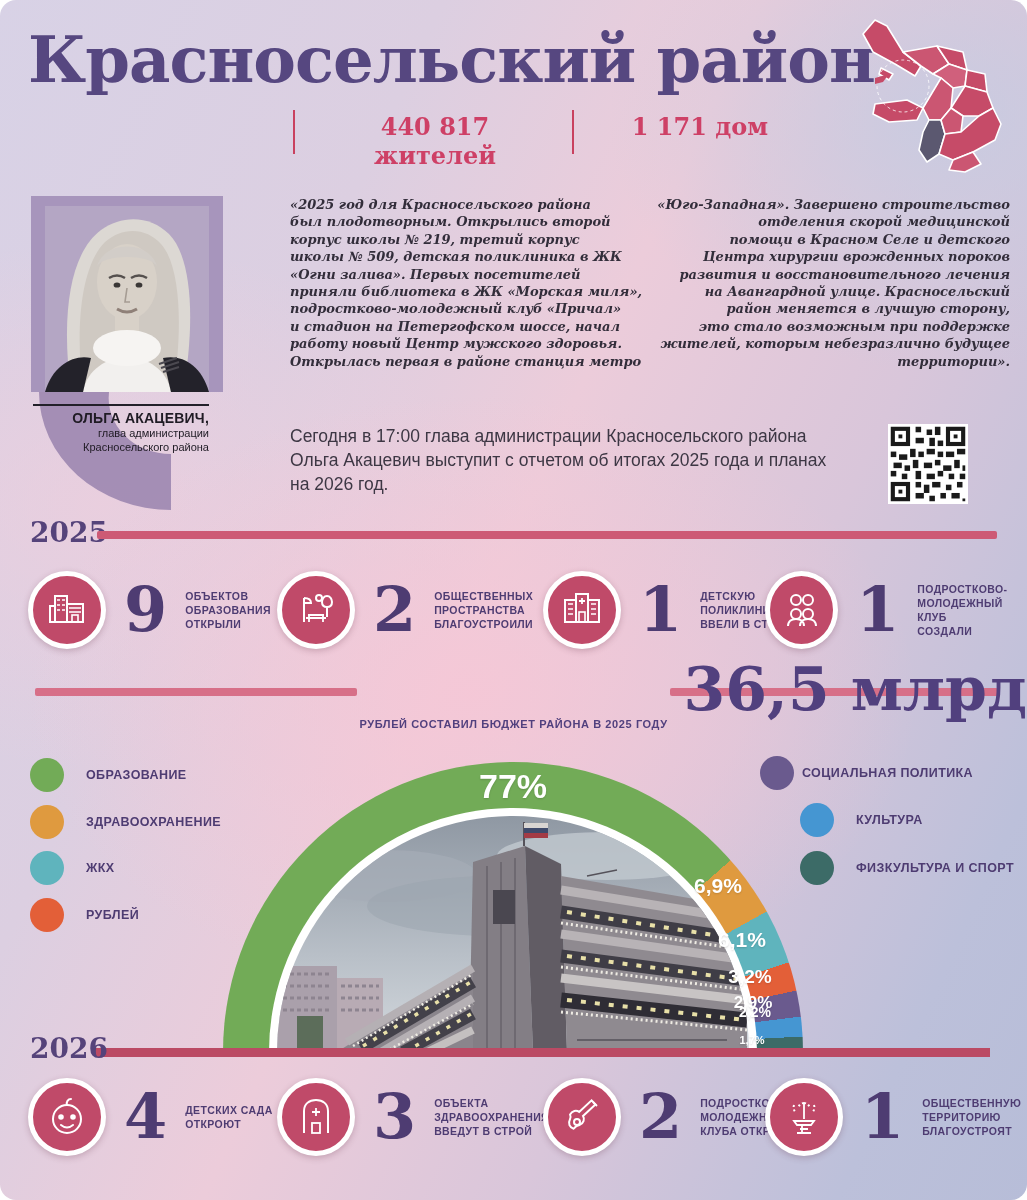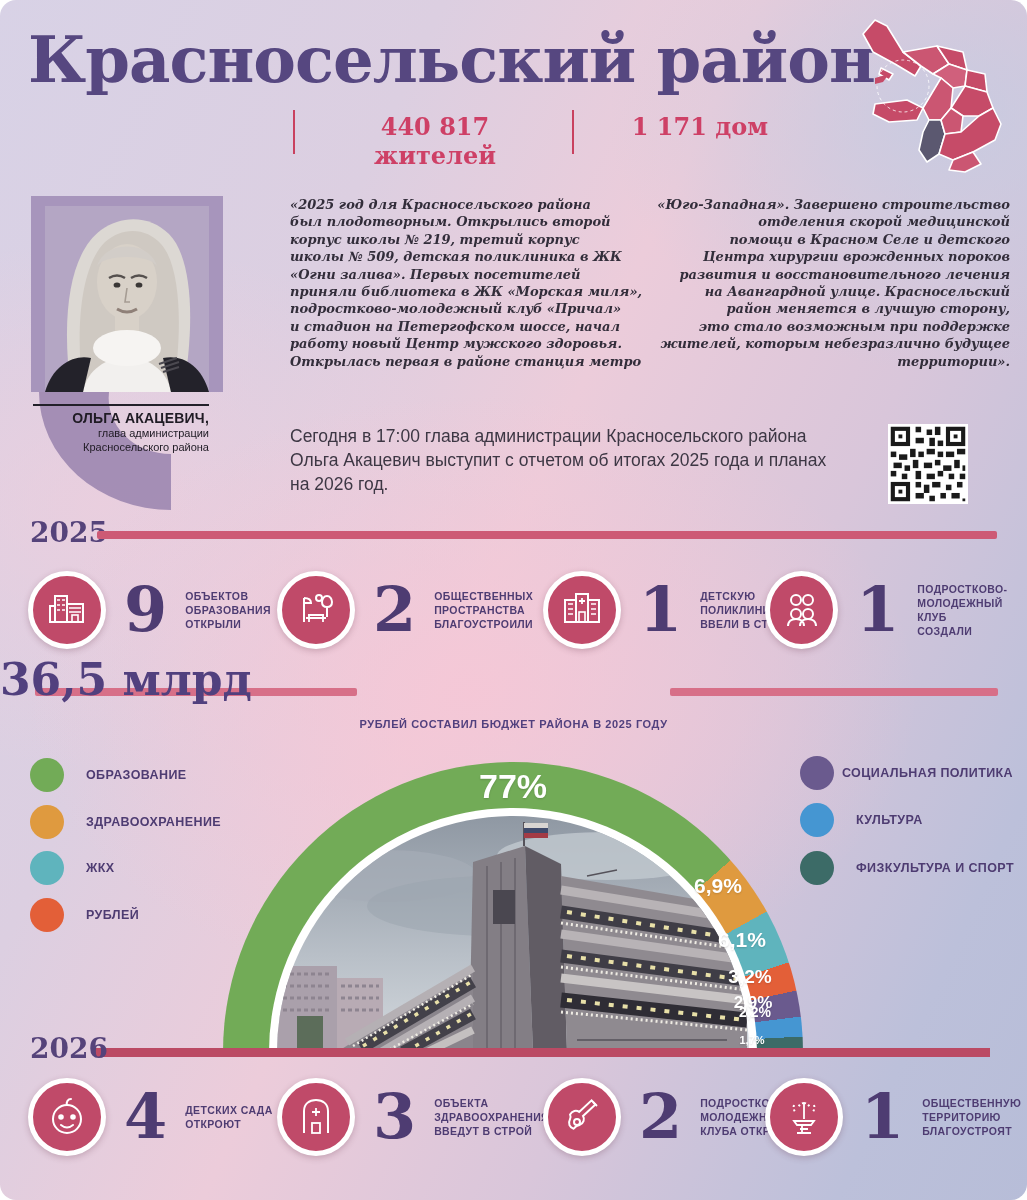--- a/index.html
+++ b/index.html
@@ -35,21 +35,21 @@
 
   .secline{height:8px;border-radius:2px;}
   .seclabel{font-size:28px;font-weight:bold;color:#55437a;}
 
   .stat-circle{width:68px;height:68px;border-radius:50%;background:#c04a69;border:5px solid #ffffff;
     box-shadow:0 2px 6px rgba(90,40,60,.25);display:flex;align-items:center;justify-content:center;}
   .stat-num{font-size:62px;font-weight:bold;color:#4e3c72;line-height:1;}
   .stat-label{font-size:10.5px;font-weight:bold;color:#4e3c72;letter-spacing:.4px;line-height:1.35;}
 
   .budget-line{top:688px;height:8px;background:#d76f88;border-radius:2px;}
-  .budget-amount{left:0;right:0;top:654px;text-align:left;font-size:44px;font-weight:bold;color:#51407e;}
+  .budget-amount{left:0;right:0;top:654px;text-align:right;font-size:60px;font-weight:bold;color:#51407e;}
   .budget-caption{left:0;right:0;top:718px;text-align:center;font-size:11px;font-weight:bold;
     color:#51407e;letter-spacing:.6px;}
 
   .legend-item{position:absolute;display:flex;align-items:center;gap:22px;}
   .legend-dot{width:34px;height:34px;border-radius:50%;flex:0 0 auto;}
   .legend-text{font-size:12.5px;font-weight:bold;color:#4e3c72;letter-spacing:.4px;}
 
   .donut{left:223px;top:762px;width:580px;height:290px;}
   .ring{position:absolute;inset:0;border-radius:290px 290px 0 0;
     background:conic-gradient(from 270deg at 50% 100%,
@@ -300,21 +300,21 @@
   </div>
   <div class="legend-item" style="left:30px;top:851px;">
     <span class="legend-dot" style="background:#5fb4bd;"></span>
     <span class="legend-text">ЖКХ</span>
   </div>
   <div class="legend-item" style="left:30px;top:898px;">
     <span class="legend-dot" style="background:#e35f38;"></span>
     <span class="legend-text">РУБЛЕЙ</span>
   </div>
 
-  <div class="legend-item" style="left:800px;top:756px;gap:8px;">
+  <div class="legend-item" style="left:760px;top:756px;gap:8px;">
     <span class="legend-dot" style="background:#6a5a8e;"></span>
     <span class="legend-text">СОЦИАЛЬНАЯ ПОЛИТИКА</span>
   </div>
   <div class="legend-item" style="left:800px;top:803px;">
     <span class="legend-dot" style="background:#4596d2;"></span>
     <span class="legend-text">КУЛЬТУРА</span>
   </div>
   <div class="legend-item" style="left:800px;top:851px;">
     <span class="legend-dot" style="background:#3c6b67;"></span>
     <span class="legend-text">ФИЗКУЛЬТУРА И СПОРТ</span>

